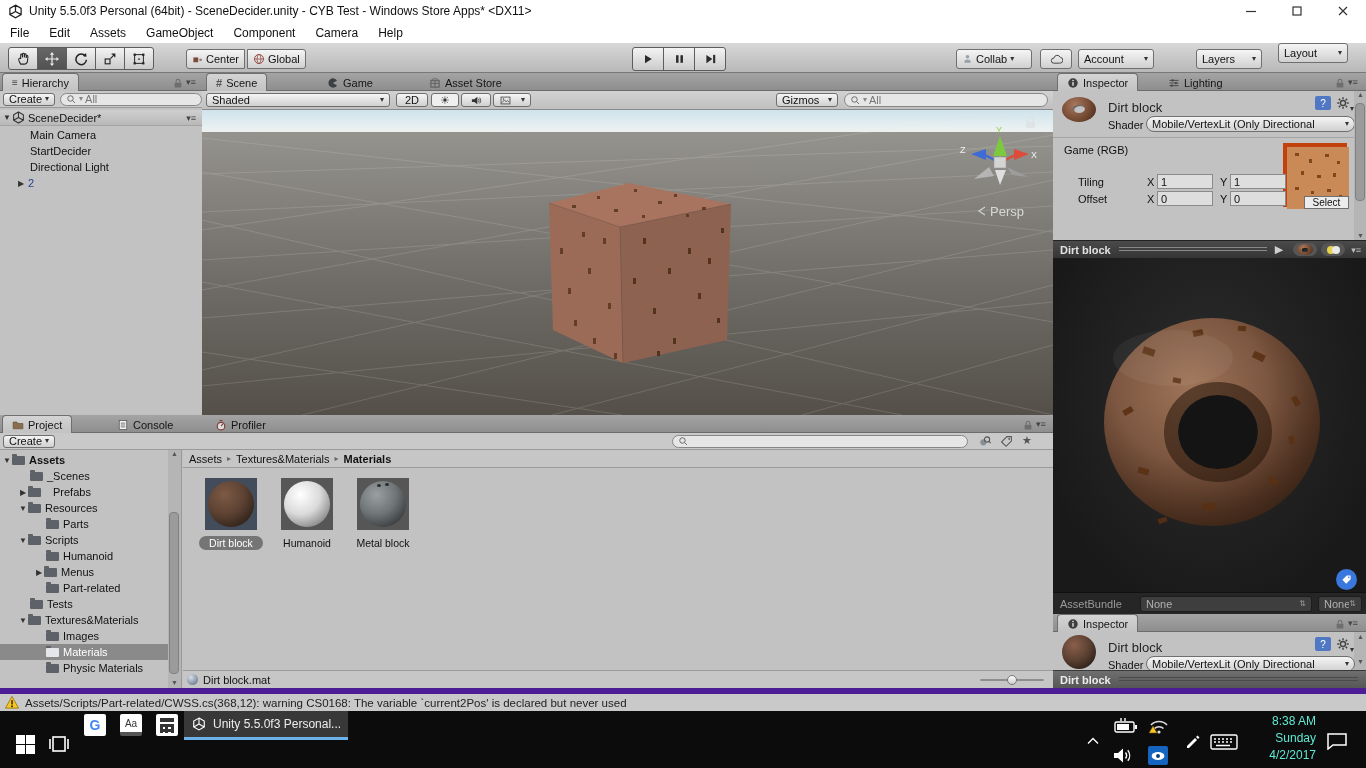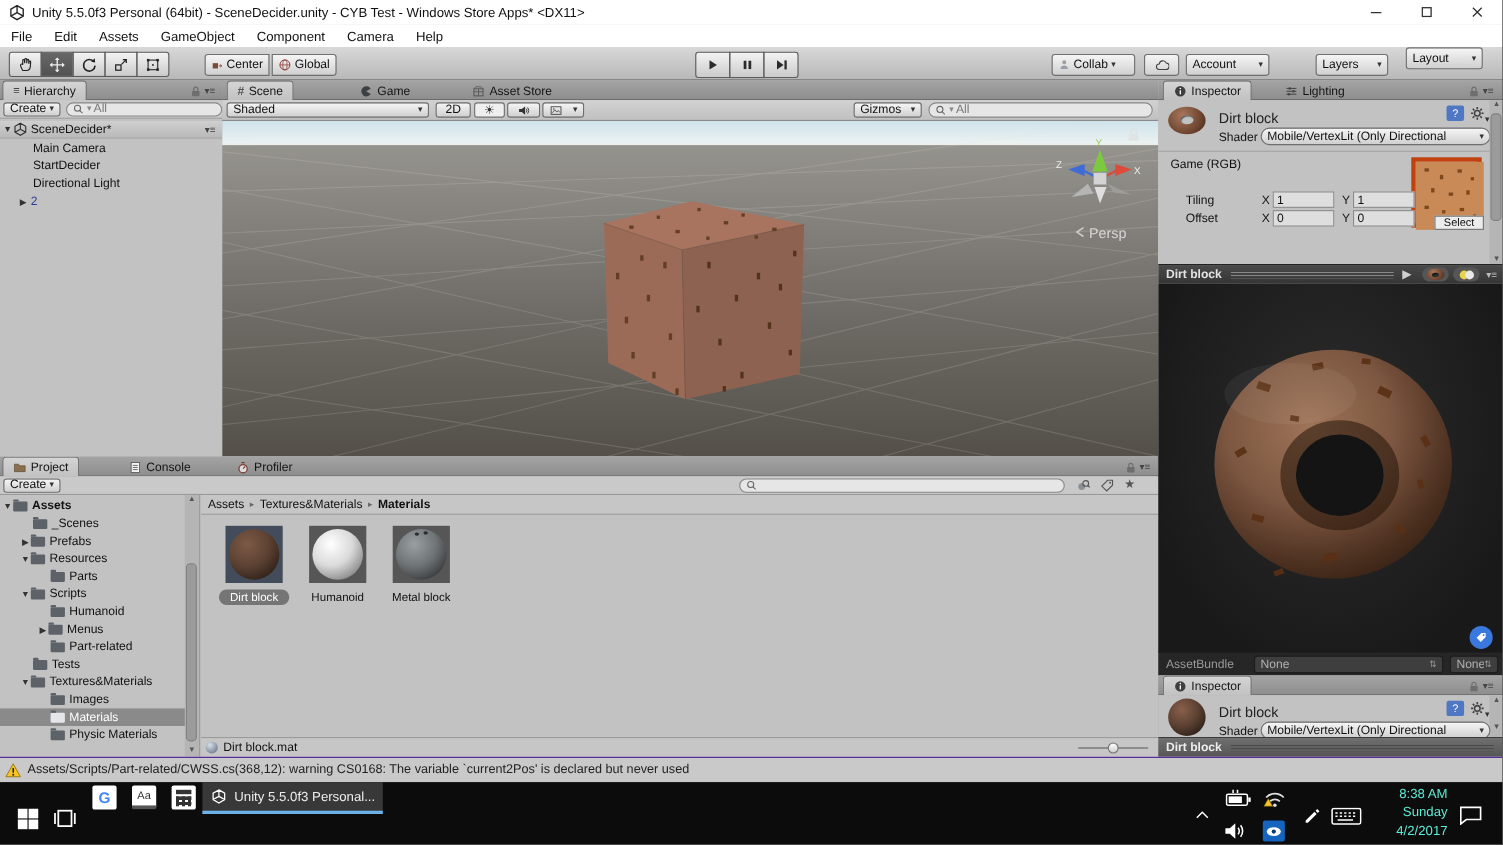--- a/index.html
+++ b/index.html
@@ -404,21 +404,21 @@
           <span class="fold"></span>
           <span style="margin-left:4px;font-weight:bold">Assets</span>
         </div>
       <div class="trow" style="top:18px">
           <span class="fold" style="margin-left:30px"></span>
           <span style="margin-left:4px">_Scenes</span>
         </div>
       <div class="trow" style="top:34px">
           <span class="tarr" style="margin-left:18px">▶</span>
           <span class="fold"></span>
-          <span style="margin-left:4px">Prefabs</span>
+          <span style="margin-left:12px">Prefabs</span>
         </div>
       <div class="trow" style="top:50px">
           <span class="tarr" style="margin-left:18px">▼</span>
           <span class="fold"></span>
           <span style="margin-left:4px">Resources</span>
         </div>
       <div class="trow" style="top:66px">
           <span class="fold" style="margin-left:46px"></span>
           <span style="margin-left:4px">Parts</span>
         </div>
@@ -684,21 +684,21 @@
         <span style="overflow:hidden;white-space:nowrap">Mobile/VertexLit (Only Directional</span>
         <span class="dar mar">▾</span>
       </div>
     </div>
   </div>
   <div class="a r" style="left:1053px;top:670px;width:313px;height:18px;background:linear-gradient(#6f6f6f,#565656);border-top:1px solid #3a3a3a">
     <span style="margin-left:7px;font-weight:bold;color:#ededed">Dirt block</span>
     <div class="dragln" style="background:repeating-linear-gradient(#4a4a4a 0 1px,transparent 1px 3px)"></div>
   </div>
 
-  <div class="a r" style="left:0;top:688px;width:1366px;height:23px;background:#c9c9c9;border-top:1px solid #4c1d95">
+  <div class="a r" style="left:0;top:688px;width:1366px;height:23px;background:#c9c9c9;border-top:6px solid #4c1d95">
     <svg class="ic" style="margin-left:4px" width="16" height="15" viewBox="0 0 16 16">
         <use href="#i-warn"></use>
       </svg>
     <span style="margin-left:5px;font-size:11.5px;color:#222">Assets/Scripts/Part-related/CWSS.cs(368,12): warning CS0168: The variable `current2Pos' is declared but never used</span>
   </div>
 
   <div class="a" style="left:0;top:711px;width:1366px;height:57px;background:#0c0c0c">
     <div class="a wbtn" style="left:8px;top:18px;width:34px;height:30px">
       <svg class="ic" width="19" height="19" viewBox="0 0 19 19">
         <rect x="0" y="0" width="9" height="9" fill="#fff"></rect>

